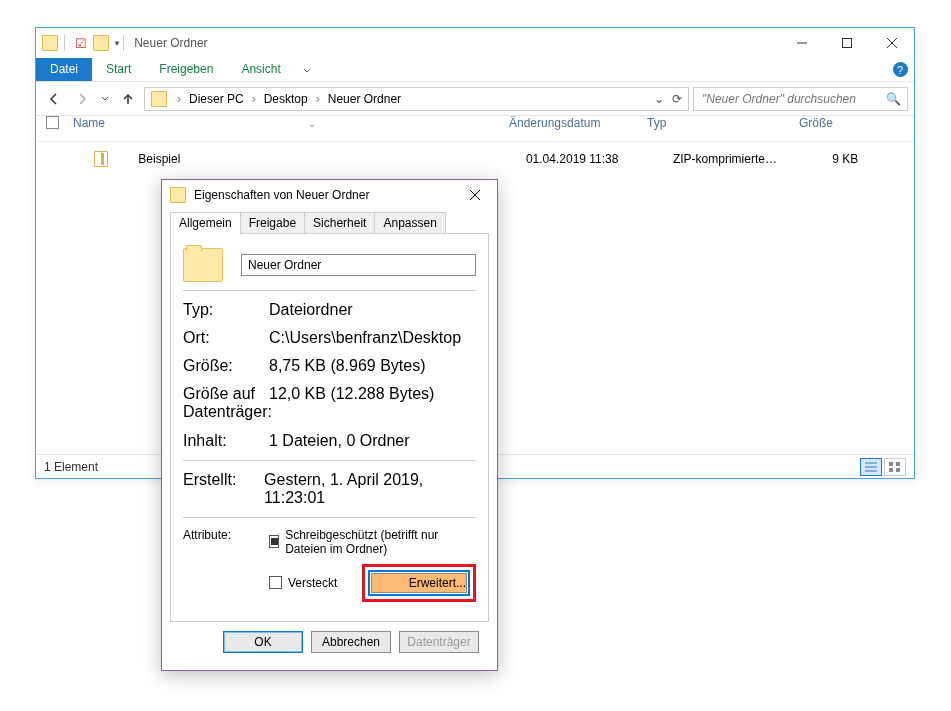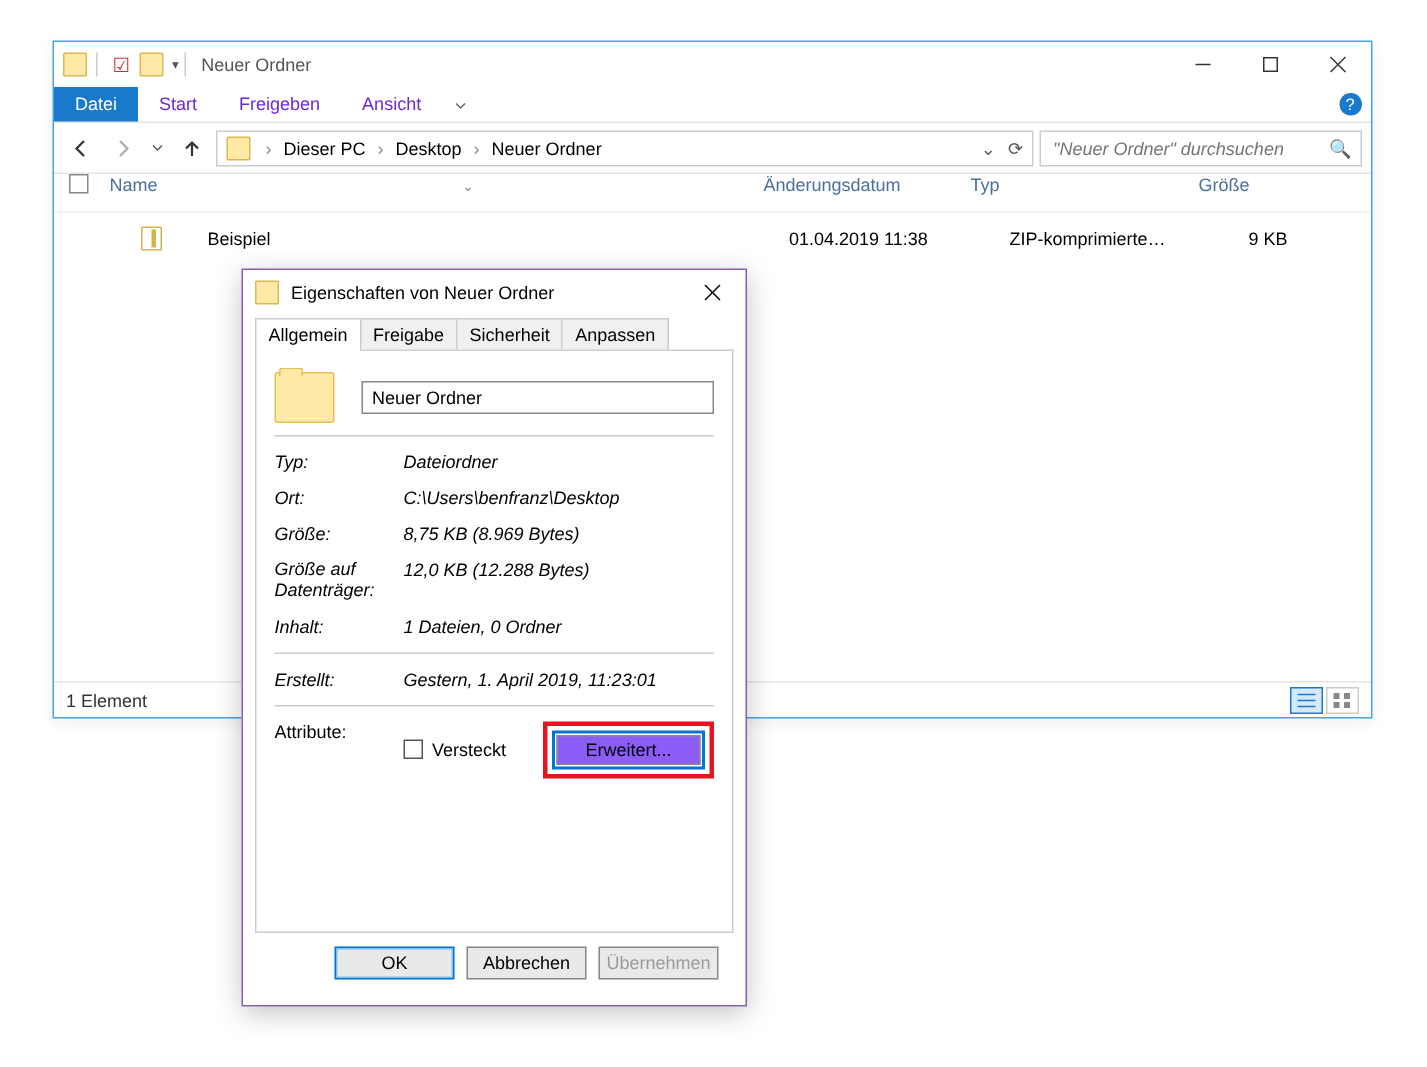--- a/index.html
+++ b/index.html
@@ -15,21 +15,21 @@
   .titlebar { height: 30px; display: flex; align-items: center; padding: 0 0 0 6px; background: #fff; }
   .titlebar .ticon { width: 16px; height: 16px; background: #ffe9a6; border: 1px solid #dcb850; border-radius: 1px; margin-right: 2px; display:inline-block;}
   .titlebar .qat { display:flex; align-items:center; gap:6px; margin-left:6px;}
   .titlebar .sep { width:1px; height:16px; background:#ccc; margin:0 4px; display:inline-block;}
   .titlebar .win-title { margin-left: 6px; color:#555; }
   .winbtns { margin-left: auto; display: flex; }
   .winbtn { width: 45px; height: 29px; display:flex; align-items:center; justify-content:center; color:#444;}
   .winbtn svg { width:10px; height:10px; }
 
   .ribbon-tabs { height: 24px; display:flex; align-items:stretch; border-bottom:1px solid #e5e5e5; background:#fff;}
-  .rtab { padding: 4px 14px 0 14px; font-size:12px; color:#6d28d9; }
+  .rtab { padding: 4px 14px 0 14px; font-size:12px; color:#15803d; }
   .rtab.file { background:#1979ca; color:#fff; }
   .rtab-help { margin-left:auto; width:28px; display:flex; align-items:center; justify-content:center;}
   .rtab-help .circ { width:15px; height:15px; border-radius:50%; background:#1979ca; color:#fff; font-size:11px; display:flex; align-items:center; justify-content:center;}
   .rtab-chev { width:24px; display:flex; align-items:center; justify-content:center; color:#666;}
 
   .navbar { height: 34px; display:flex; align-items:center; padding: 0 6px; gap:4px; background:#fff; border-bottom:1px solid #e5e5e5;}
   .navbtn { width:24px; height:24px; display:flex; align-items:center; justify-content:center; color:#555;}
   .crumb-box { flex:1; height:24px; border:1px solid #ccc; display:flex; align-items:center; padding:0 2px; gap:2px; background:#fff;}
   .crumb-box .cicon { width:16px; height:16px; background:#ffe9a6; border:1px solid #dcb850; border-radius:1px; margin:0 4px;}
   .crumb { padding:0 2px; }
@@ -70,33 +70,33 @@
   .ptab { padding:3px 8px 0 8px; font-size:12px; border:1px solid #ccc; border-bottom:none; background:#f0f0f0; margin-right:-1px;}
   .ptab.active { background:#fff; position:relative; z-index:2;}
   .pbody { flex:1; border:1px solid #ccc; margin-top:-1px; padding:14px 12px 8px 12px; background:#fff;}
 
   .prow { display:flex; align-items:center; margin-bottom:8px; }
   .bigicon { width:40px; height:34px; background:#ffe9a6; border:1px solid #e4c157; border-radius:2px; margin-right:18px; position:relative;}
   .bigicon::before { content:""; position:absolute; top:-4px; left:2px; width:14px; height:5px; background:#ffe9a6; border:1px solid #e4c157; border-bottom:none; border-radius:2px 2px 0 0;}
   .name-input { flex:1; height:22px; border:1px solid #888; padding:0 6px; font-size:12px;}
   .hr { height:1px; background:#ccc; margin:6px 0 10px 0;}
 
-  .kv { display:flex; margin-bottom:10px; font-size:12px;font-style:italic;}
+  .kv { display:flex; margin-bottom:10px; font-size:16px;}
   .kv .k { width:86px; }
   .kv.multiline .k { line-height:1.15;}
 
   .attrow { display:flex; margin-bottom:6px;}
   .attrow .k { width:86px;}
   .attbox { display:flex; flex-direction:column; gap:8px; flex:1;}
   .chkline { display:flex; align-items:center; gap:6px;}
   .sqchk { width:13px; height:13px; border:1px solid #555; display:inline-flex; align-items:center; justify-content:center; font-size:10px; background:#fff;}
   .sqchk.filled::after{content:""; width:7px; height:7px; background:#333;}
   .adv-red { border:3px solid #e51421; padding:3px;}
   .adv-blue { border:2px solid #0077d6; padding:1px;}
-  .adv-btn { width:96px; height:20px; border:1px solid #898989; background:#8b5cf6; font-size:12px; text-align:center; line-height:18px;}
+  .adv-btn { width:96px; height:20px; border:1px solid #898989; background:#fdba74; font-size:12px; text-align:right; line-height:18px;}
 
   .props-buttons { height:40px; display:flex; align-items:center; justify-content:flex-end; gap:8px; padding:0 10px; }
   .dlgbtn { width:80px; height:22px; border:1px solid #898989; background:#e9e9e9; font-size:12px; display:flex; align-items:center; justify-content:center;}
   .dlgbtn.primary { border:1px solid #0077d6; box-shadow: inset 0 0 0 1px #7fbde9;}
   .dlgbtn.disabled { color:#9b9b9b;}
 
   svg { overflow: visible; }
 </style>
 </head>
 <body>
@@ -286,34 +286,38 @@
       <div class="hr"></div>
       <div class="kv">
           <span class="k">Erstellt:</span>
           <span>Gestern, ‎1. ‎April ‎2019, ‏‎11:23:01</span>
         </div>
       <div class="hr"></div>
 
       <div class="attrow">
         <span class="k">Attribute:</span>
         <div class="attbox">
+          <div class="chkline">
+            <span class="sqchk filled"></span>
+            <span>Schreibgeschützt (betrifft nur Dateien im Ordner)</span>
+          </div>
           <div style="display:flex;align-items:center;">
             <div class="chkline" style="flex:1;">
               <span class="sqchk"></span>
               <span>Versteckt</span>
             </div>
             <div class="adv-red">
               <div class="adv-blue">
                 <div class="adv-btn">Erweitert...</div>
               </div>
             </div>
           </div>
         </div>
       </div>
     </div>
 
     <div class="props-buttons">
       <div class="dlgbtn primary">OK</div>
       <div class="dlgbtn">Abbrechen</div>
-      <div class="dlgbtn disabled">Übernehmen</div>
+      <div class="dlgbtn disabled">Datenträger</div>
     </div>
   </div>
 </div>
 
 </body></html>

